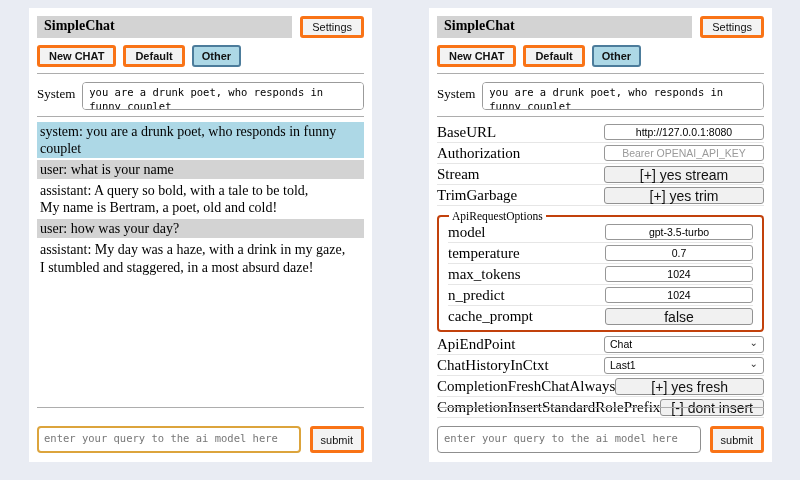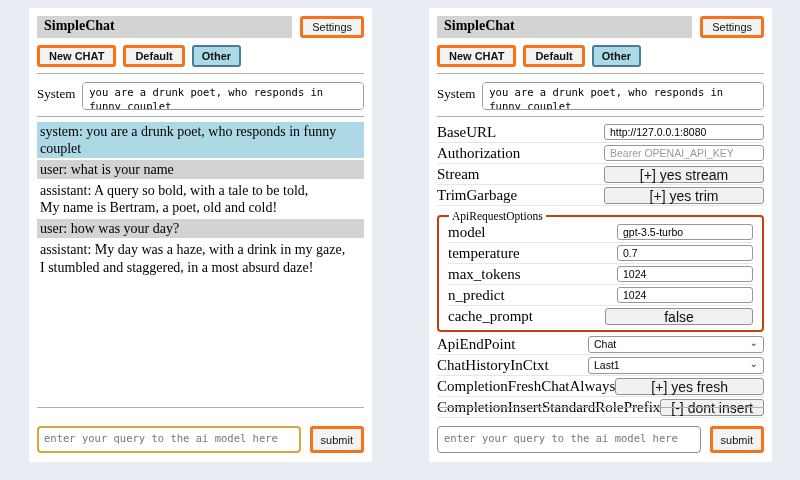--- a/index.html
+++ b/index.html
@@ -34,32 +34,32 @@
   .msg-system { background:var(--system-msg-bg,#add8e6); }
   .msg-user { background:var(--user-msg-bg,#d3d3d3); }
   .msg-assistant { background:transparent; }
 
   
   .srows { margin-top:1px; }
   .srow { display:flex; justify-content:space-between; align-items:center; min-height:21px;
           border-bottom:1px solid #e6e6e6; }
   .slabel { font-size:15px; white-space:nowrap; }
   .sinput { width:160px; height:16px; border:1px solid #979797; border-radius:3px;
-            font-family:"Liberation Sans", sans-serif; font-size:10.5px; padding:1px 5px; outline:none; }
+            font-family:"Liberation Sans", sans-serif; font-size:10.5px; padding:1px 5px; outline:none;text-align:center; }
   .sinput::placeholder { color:#9a9a9a; }
   .sbtn { width:160px; height:17px; font-family:"Liberation Sans", sans-serif; font-size:14px;
           background:#f1f1f1; border:1px solid #929292; border-radius:3px; color:#111; }
-  .sselect { width:176px; height:17px; border:1px solid #979797; border-radius:3px; background:#fff;
+  .sselect { width:160px; height:17px; border:1px solid #979797; border-radius:3px; background:#fff;
              display:flex; align-items:center; justify-content:space-between; padding:0 5px;
              font-family:"Liberation Sans", sans-serif; font-size:10.5px; }
   .chev { font-size:10px; color:#333; line-height:1; margin-top:-3px; }
 
   fieldset.aro { border:2px solid #c2410c; border-radius:4px; margin:4px 0 2px; padding:0 9px 3px; }
   fieldset.aro legend { font-size:11.5px; padding:0 3px; margin-left:1px; }
-  fieldset.aro .sinput { width:136px; }
+  fieldset.aro .sinput { width:148px; }
   fieldset.aro .sbtn { width:148px; }
 
   .panel-footer { position:absolute; left:8px; right:8px; bottom:9px; }
   .query-row { display:flex; gap:9px; margin-top:18px; }
   .query-input { flex:1; height:27px; resize:none; font-family:"DejaVu Sans Mono", monospace;
                  font-size:10.5px; padding:5px 6px; border:1px solid #8f8f8f; border-radius:4px;
                  color:#666; outline:none; }
   .query-input.focused { border:2px solid var(--focus-border,#dca43c); padding:4px 5px; }
   .query-input::placeholder { color:#777; }
   .submit-btn { height:27px; padding:1px 8px; align-self:flex-start; }

